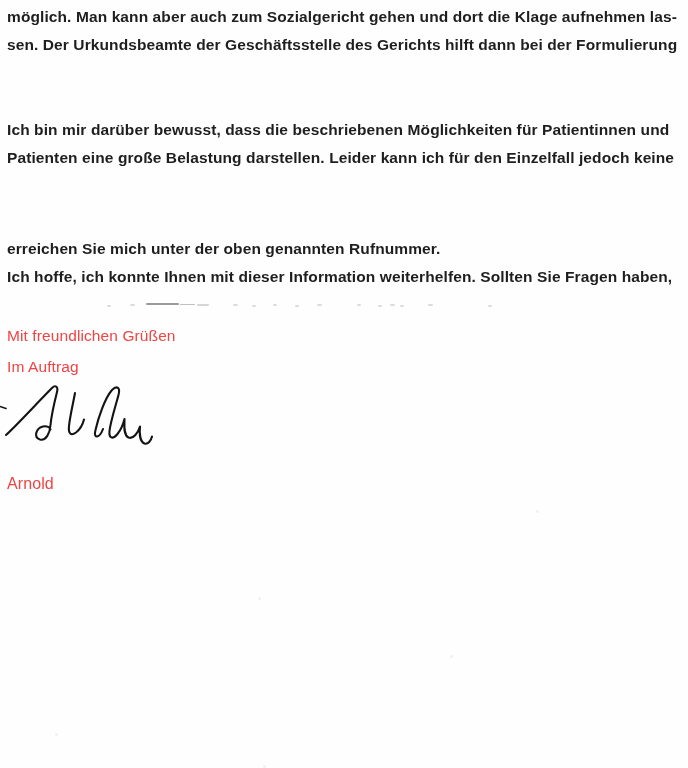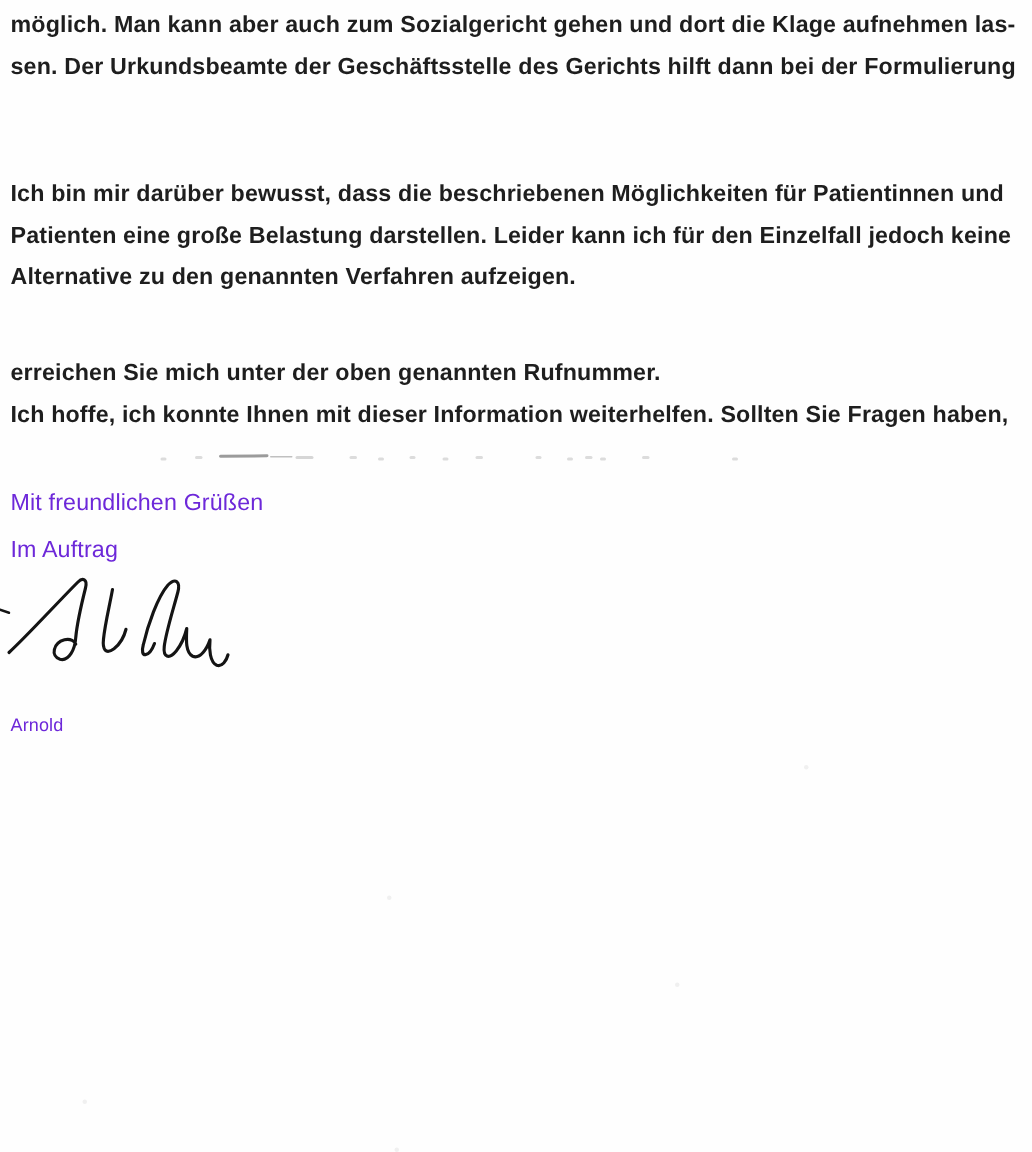--- a/index.html
+++ b/index.html
@@ -28,21 +28,21 @@
     line-height: 27.5px;
     letter-spacing: 0.1px;
   }
   .line {
     white-space: nowrap;
     font-weight: bold;
   }
   .single-line {
     position: absolute;
     left: 7px;
-    color: #6d28d9;
+    color: #ef4444;
     font-size: 15.5px;
     line-height: 27.5px;
     letter-spacing: 0.1px;
     white-space: nowrap;
   }
   .signature-svg {
     position: absolute;
     left: 0;
     top: 384px;
     width: 160px;
@@ -72,21 +72,20 @@
 <div class="page">
 
   <div class="para" style="top:3px">
     <div class="line">möglich. Man kann aber auch zum Sozialgericht gehen und dort die Klage aufnehmen las-</div>
     <div class="line">sen. Der Urkundsbeamte der Geschäftsstelle des Gerichts hilft dann bei der Formulierung</div>
   </div>
 
   <div class="para" style="top:116px">
     <div class="line">Ich bin mir darüber bewusst, dass die beschriebenen Möglichkeiten für Patientinnen und</div>
     <div class="line">Patienten eine große Belastung darstellen. Leider kann ich für den Einzelfall jedoch keine</div>
-    <div class="line">Alternative zu den genannten Verfahren aufzeigen.</div>
   </div>
 
   <div class="para" style="top:235px">
     <div class="line">erreichen Sie mich unter der oben genannten Rufnummer.</div>
     <div class="line">Ich hoffe, ich konnte Ihnen mit dieser Information weiterhelfen. Sollten Sie Fragen haben,</div>
   </div>
 
   <div>
     <div class="artifact a-main" style="left:146px; top:303px; width:33px"></div>
     <div class="artifact a-mid" style="left:180px; top:303.5px; width:15px"></div>
@@ -115,21 +114,21 @@
       <path d="M 0 22.5 L 6 24.5" stroke-width="1.6"></path>
 
       <path d="M 6 51 C 18 40, 38 18, 52 4 C 55 1, 58.5 2, 57 8 C 54.5 18, 51.5 30, 50.5 41 C 50 49, 46 57, 40 55.5 C 33.5 53.5, 35.5 44.5, 43 42.5 C 47 41.5, 50 43.5, 50.5 45.5"></path>
 
       <path d="M 75 9 C 73 20, 70 32, 69 42 C 68.2 49, 70.5 52.5, 76 48.5 C 80.5 45, 83 39.5, 84 35.5"></path>
 
       <path d="M 103 45 C 99.5 54.5, 93 55, 95.5 46 C 98.5 33, 105 14, 112 6 C 117 1, 120.5 3.5, 118.5 11 C 115 24, 110.5 38, 109.5 47 C 108.7 54, 112.5 56, 117.5 50 C 121.5 45, 123.5 39, 124.5 35 C 124.2 42, 123.5 51, 128.5 53.5 C 133.5 55.5, 138 48.5, 140 42.5 C 139.3 49, 140 57.5, 144.5 59.5 C 148 60.8, 151 56.5, 152 52.5"></path>
     </g>
   </svg>
 
-  <div class="single-line" style="top:470px; font-size:12px">Arnold</div>
+  <div class="single-line" style="top:470px; font-size:16px">Arnold</div>
 
   <div>
     <div class="speck" style="left:536px; top:510px"></div>
     <div class="speck" style="left:258px; top:597px"></div>
     <div class="speck" style="left:450px; top:655px"></div>
     <div class="speck" style="left:55px;  top:733px"></div>
     <div class="speck" style="left:263px; top:765px"></div>
   </div>
 
 </div>

